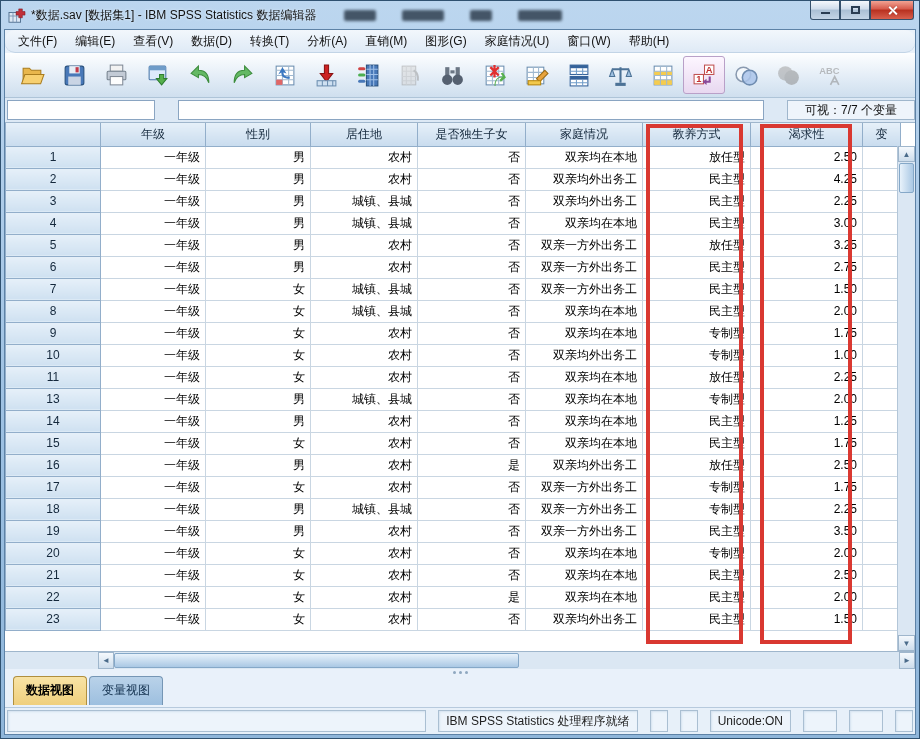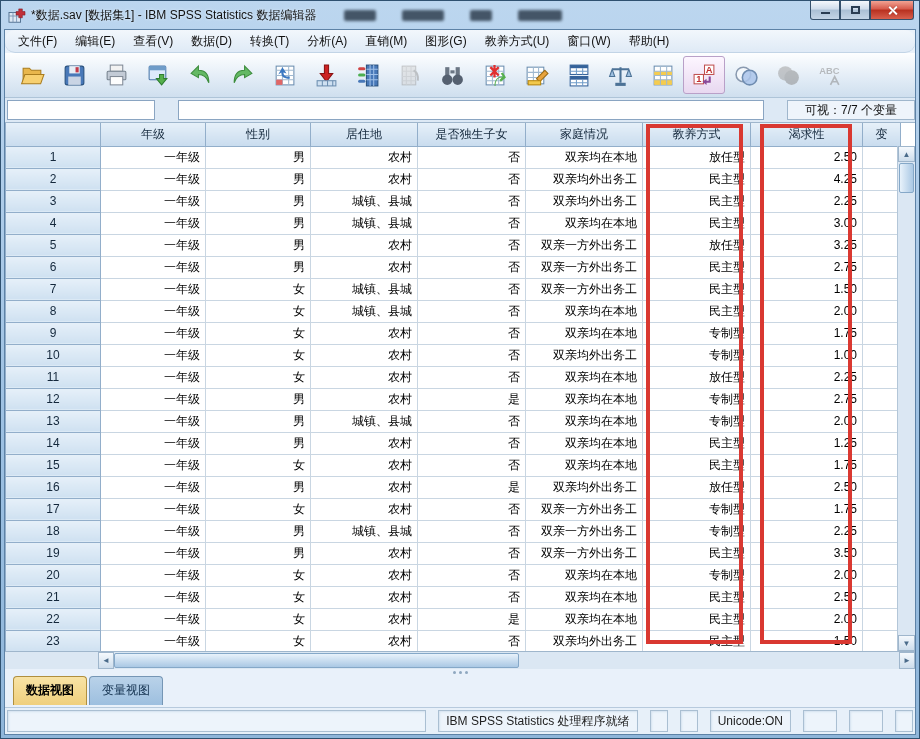--- a/index.html
+++ b/index.html
@@ -131,21 +131,21 @@
   <div class="client">
     <div class="menubar">
         <span class="menu-item">文件(F)</span>
         <span class="menu-item">编辑(E)</span>
         <span class="menu-item">查看(V)</span>
         <span class="menu-item">数据(D)</span>
         <span class="menu-item">转换(T)</span>
         <span class="menu-item">分析(A)</span>
         <span class="menu-item">直销(M)</span>
         <span class="menu-item">图形(G)</span>
-        <span class="menu-item">教养方式(U)</span>
+        <span class="menu-item">家庭情况(U)</span>
         <span class="menu-item">窗口(W)</span>
         <span class="menu-item">帮助(H)</span>
       </div>
 
     <div class="toolbar">
         <div class="tbtn">
           <svg viewBox="0 0 24 24" width="27" height="25">
             <path d="M3 20V5h6l2 2h9v4" fill="#e8b64c" stroke="#a97c1e"></path>
             <path d="M1.5 20l3.2-9H23l-3.2 9z" fill="#f7d070" stroke="#a97c1e"></path>
           </svg>
@@ -442,31 +442,20 @@
               <td class="cell">一年级</td>
               <td class="cell">女</td>
               <td class="cell">农村</td>
               <td class="cell">否</td>
               <td class="cell">双亲均在本地</td>
               <td class="cell">放任型</td>
               <td class="cell">2.25</td>
               <td class="cutcell"></td>
             </tr>
             <tr>
-              <td class="rowhead">12</td>
-              <td class="cell">一年级</td>
-              <td class="cell">男</td>
-              <td class="cell">农村</td>
-              <td class="cell">是</td>
-              <td class="cell">双亲均在本地</td>
-              <td class="cell">专制型</td>
-              <td class="cell">2.75</td>
-              <td class="cutcell"></td>
-            </tr>
-            <tr>
               <td class="rowhead">13</td>
               <td class="cell">一年级</td>
               <td class="cell">男</td>
               <td class="cell">城镇、县城</td>
               <td class="cell">否</td>
               <td class="cell">双亲均在本地</td>
               <td class="cell">专制型</td>
               <td class="cell">2.00</td>
               <td class="cutcell"></td>
             </tr>

